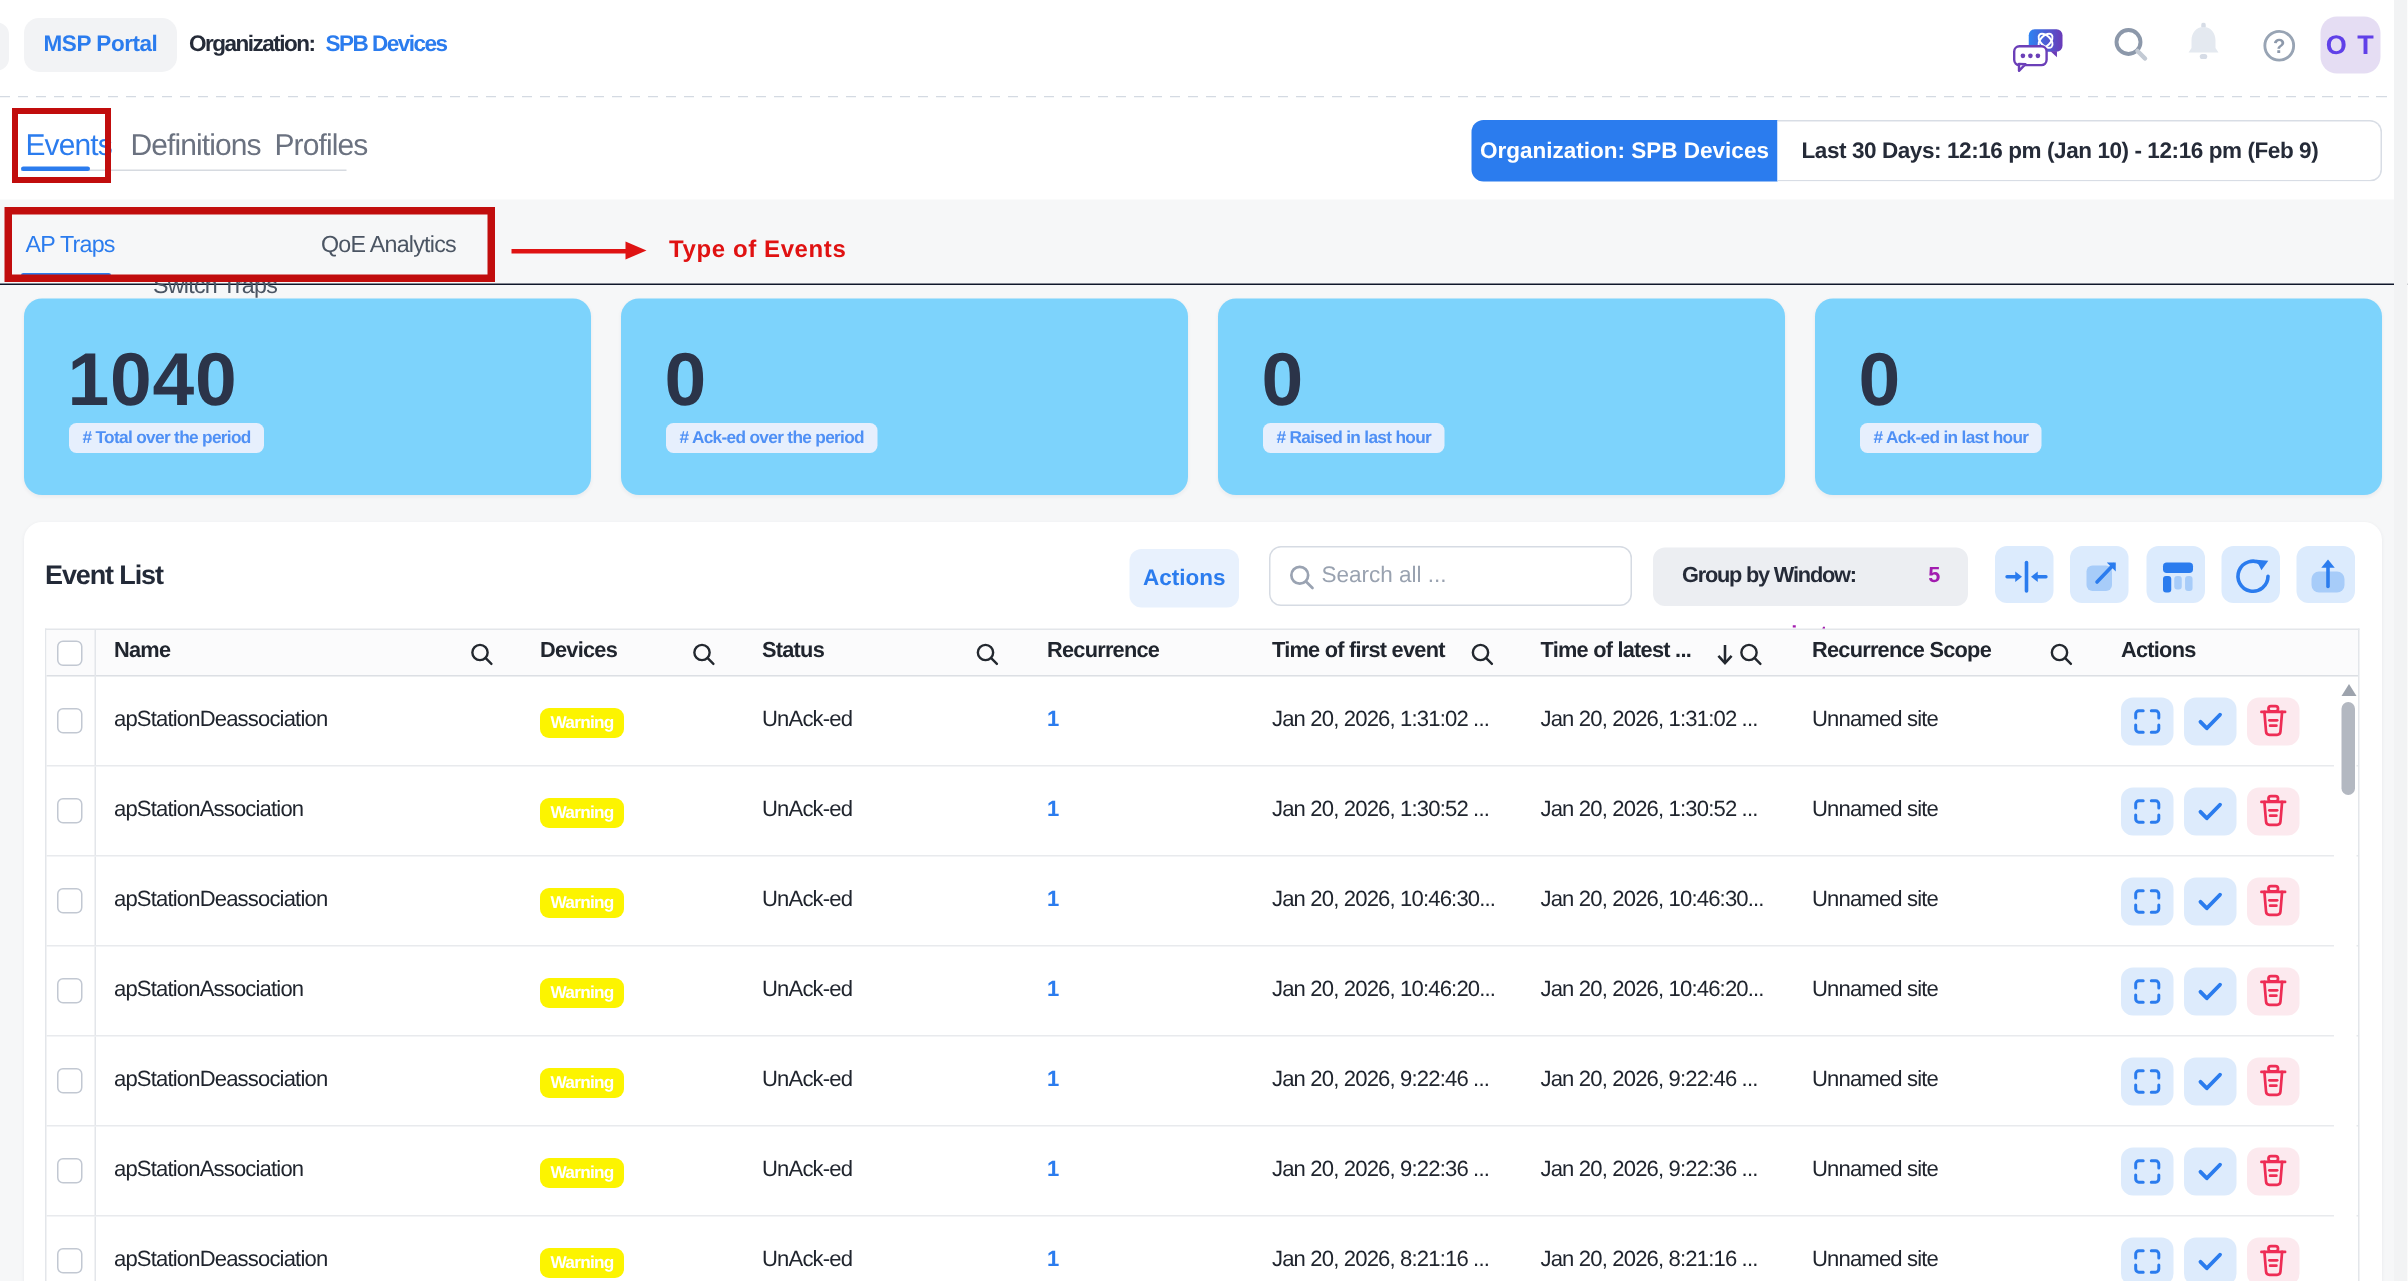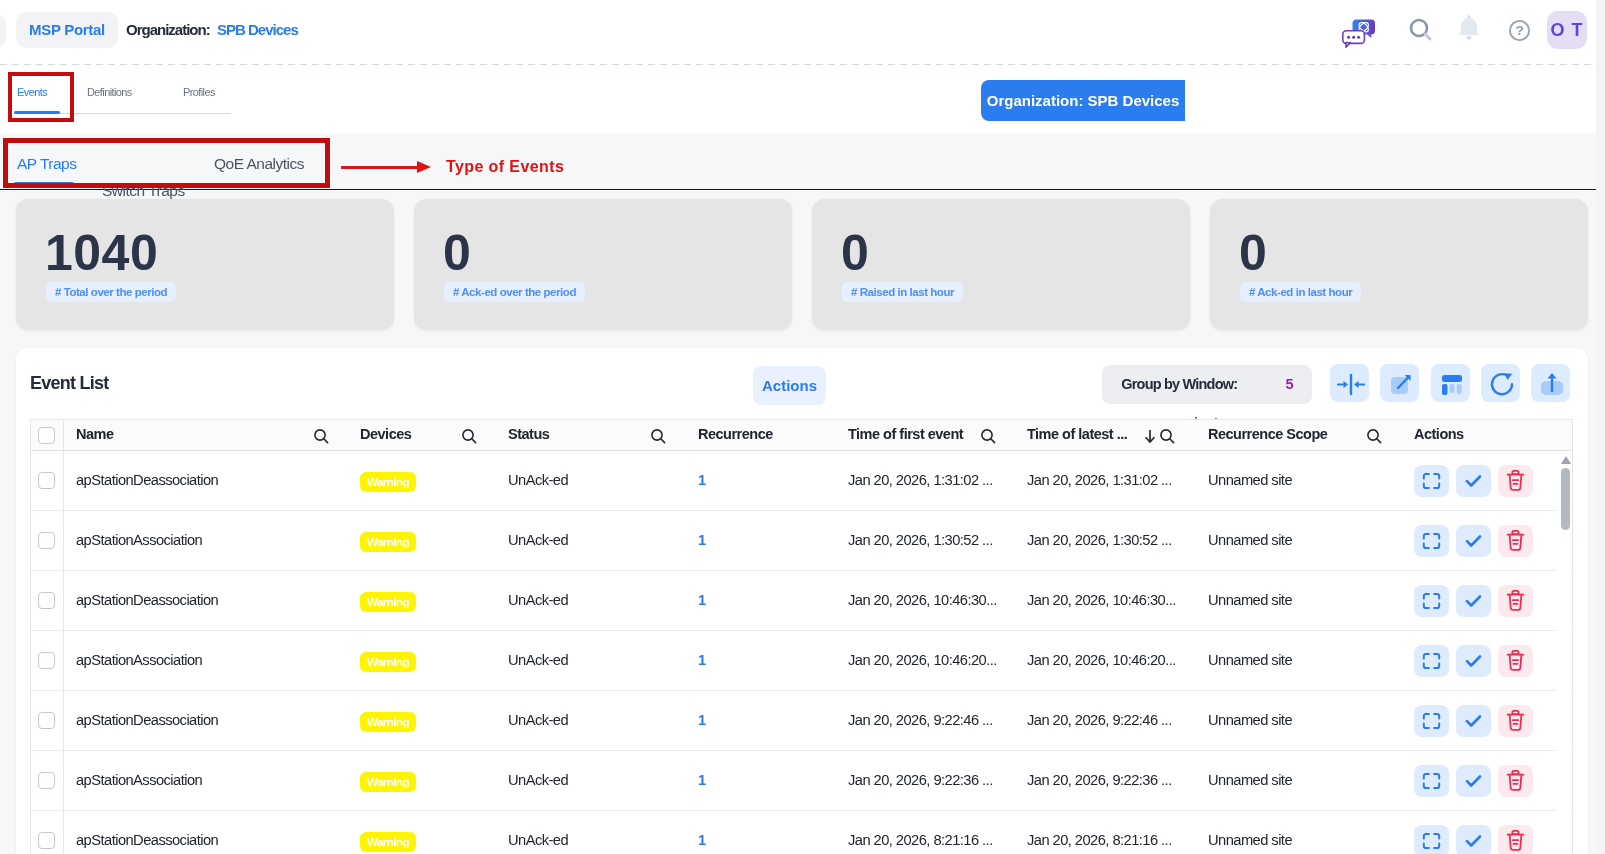--- a/index.html
+++ b/index.html
@@ -13,21 +13,21 @@
   #dash { position:absolute; left:0; top:64px; width:1605px; height:1px;
     background:repeating-linear-gradient(90deg,#d4dae2 0 7px,transparent 7px 12px); }
   #lsliver { position:absolute; left:-10px; top:15px; width:16px; height:32px; background:#f2f3f5; border-radius:8px; }
   #mspchip { position:absolute; left:16px; top:12px; width:102px; height:36px; background:#f2f3f5;
     border-radius:10px; color:#2b7cee; font-weight:bold; font-size:15px; line-height:36px; text-align:center; letter-spacing:-0.3px; }
   #orglbl { position:absolute; left:126px; top:21px; font-size:15px; font-weight:bold; color:#252b38; letter-spacing:-1px; }
   #orgval { position:absolute; left:217px; top:21px; font-size:15px; font-weight:bold; color:#2b7cee; letter-spacing:-1px; }
 
   
   #nav2 { position:absolute; left:0; top:65px; width:1605px; height:68px; background:#fff; }
-  .tab1 { position:absolute; top:21px; font-size:11px; color:#6b7280; letter-spacing:-0.6px; }
+  .tab1 { position:absolute; top:21px; font-size:20px; color:#6b7280; letter-spacing:-0.6px; }
   #tabevents { color:#2b7cee; }
   #tabsline { position:absolute; left:14px; top:48px; width:217px; height:1px; background:#d6dae0; }
   #tabevline { position:absolute; left:14px; top:46px; width:46px; height:3px; background:#2b7cee; border-radius:2px; }
   #redrect1 { position:absolute; left:8px; top:7px; width:66px; height:50px; border:4px solid #c10d0d; }
 
   #orgbtn { position:absolute; left:981px; top:15px; width:204px; height:41px; background:#2b7cee;
     border-radius:8px 0 0 8px; color:#fff; font-weight:bold; font-size:15px; line-height:41px; text-align:center; }
   #datebox { position:absolute; left:1185px; top:15px; width:403px; height:41px; background:#fff;
     border:1px solid #d8dde5; border-left:none; border-radius:0 8px 8px 0; color:#252b38; font-weight:bold;
     font-size:15px; line-height:39px; padding-left:16px; letter-spacing:-0.28px; }
@@ -40,21 +40,21 @@
   .tab2 { position:absolute; top:22px; font-size:15.5px; color:#4b5563; letter-spacing:-0.5px; }
   #aptraps { color:#2b7cee; }
   #apline { position:absolute; left:14px; top:49px; width:60px; height:3px; background:#2b7cee; border-radius:2px; }
   #redrect2 { position:absolute; left:3px; top:5px; width:327px; height:50px; border:5px solid #c10d0d; }
   #arrowline { position:absolute; left:341px; top:32.5px; width:78px; height:3.5px; background:#df1313; }
   #arrowhead { position:absolute; left:417px; top:28px; width:0; height:0;
     border-left:14px solid #df1313; border-top:6.5px solid transparent; border-bottom:6.5px solid transparent; }
   #typeevents { position:absolute; left:446px; top:25px; font-size:16px; font-weight:bold; color:#e01212; letter-spacing:0.4px; }
 
   
-  .card { position:absolute; top:66px; width:378px; height:131px; background:#e5e5e5; border-radius:12px;
+  .card { position:absolute; top:66px; width:378px; height:131px; background:#7dd3fc; border-radius:12px;
     box-shadow:0 1px 3px rgba(25,35,60,0.06); }
   .bignum { position:absolute; left:29px; top:25px; font-size:50px; font-weight:bold; color:#2b3449; letter-spacing:0.5px; }
   .pill { position:absolute; left:30px; top:83px; height:20px; background:#e6effd; border-radius:5px;
     color:#4f90f5; font-size:11.5px; font-weight:bold; line-height:20px; padding:0 9px; letter-spacing:-0.45px; }
 
   
   #evcard { position:absolute; left:16px; top:215px; width:1572px; height:520px; background:#fff;
     border-radius:12px 12px 0 0; box-shadow:0 1px 3px rgba(25,35,60,0.06); }
   #evtitle { position:absolute; left:14px; top:25px; font-size:18px; font-weight:bold; color:#232a38; letter-spacing:-0.75px; }
   #actionsbtn { position:absolute; left:737px; top:18px; width:73px; height:39px; background:#e8f1fd;
@@ -143,20 +143,21 @@
   </div>
 
   <div id="nav2">
     <div class="tab1" id="tabevents" style="left:17px;">Events</div>
     <div class="tab1" style="left:87px;">Definitions</div>
     <div class="tab1" style="left:183px;">Profiles</div>
     <div id="tabsline"></div>
     <div id="tabevline"></div>
     <div id="redrect1"></div>
     <div id="orgbtn">Organization: SPB Devices</div>
+    <div id="datebox">Last 30 Days: 12:16 pm (Jan 10) - 12:16 pm (Feb 9)</div>
   </div>
 
   <div id="grayzone">
     <div id="tabrow2">
       <div class="tab2" id="aptraps" style="left:17px;">AP Traps</div>
       <div class="tab2" style="left:102px;margin-top:27px;">Switch Traps</div>
       <div class="tab2" style="left:214px;">QoE Analytics</div>
       <div id="apline"></div>
       <div id="redrect2"></div>
       <div id="arrowline"></div>
@@ -177,20 +178,27 @@
       <div class="pill"># Raised in last hour</div>
     </div>
     <div class="card" style="left:1210px;">
       <div class="bignum">0</div>
       <div class="pill"># Ack-ed in last hour</div>
     </div>
 
     <div id="evcard">
       <div id="evtitle">Event List</div>
       <div id="actionsbtn">Actions</div>
+      <div id="searchbox">
+          <svg style="position:absolute;left:12px;top:11px;" width="18" height="18" viewBox="0 0 18 18">
+            <circle cx="7.5" cy="7.5" r="5.6" fill="none" stroke="#9aa3b2" stroke-width="1.8"></circle>
+            <line x1="11.8" y1="11.8" x2="16" y2="16" stroke="#9aa3b2" stroke-width="1.8" stroke-linecap="round"></line>
+          </svg>
+          <span>Search all ...</span>
+        </div>
       <div id="groupby">Group by Window: <b>5 minutes</b></div>
       <div class="iconbtn" style="left:1314px;">
         <svg width="42" height="41" viewBox="0 0 42 41">
           <line x1="21" y1="11" x2="21" y2="30" stroke="#2b7cee" stroke-width="2.4" stroke-linecap="round"></line>
           <line x1="8" y1="20.5" x2="15" y2="20.5" stroke="#2b7cee" stroke-width="2.2" stroke-linecap="round"></line>
           <path d="M13.5 17 l4.5 3.5 l-4.5 3.5 z" fill="#2b7cee"></path>
           <line x1="34" y1="20.5" x2="27" y2="20.5" stroke="#2b7cee" stroke-width="2.2" stroke-linecap="round"></line>
           <path d="M28.5 17 l-4.5 3.5 l4.5 3.5 z" fill="#2b7cee"></path>
         </svg>
       </div>

